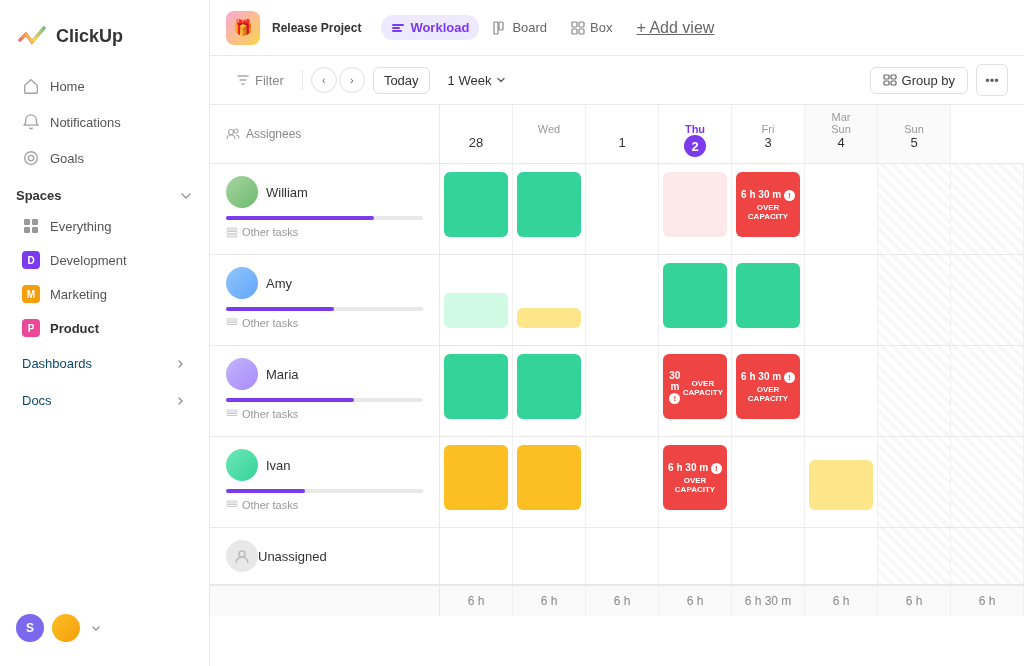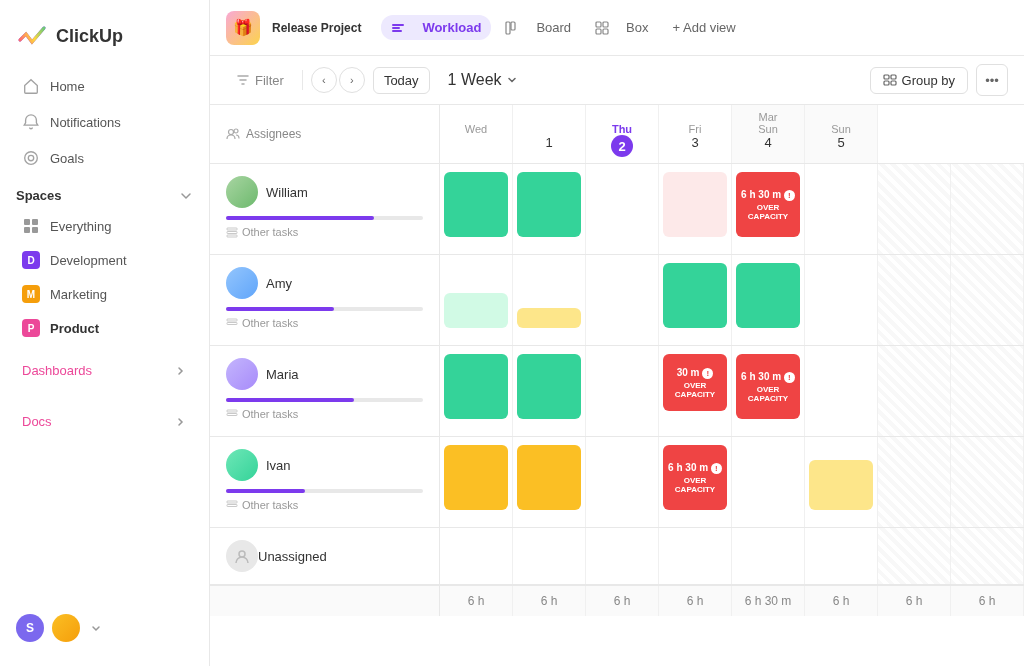--- a/index.html
+++ b/index.html
@@ -11,45 +11,45 @@
     .logo-icon { width: 32px; height: 32px; }
     .sidebar-nav-item { display: flex; align-items: center; gap: 10px; padding: 8px 16px; cursor: pointer; border-radius: 6px; margin: 1px 6px; color: #555; font-size: 13px; }
     .nav-icon { width: 18px; height: 18px; opacity: 0.6; }
     .sidebar-section-header { display: flex; align-items: center; justify-content: space-between; padding: 12px 16px 6px; font-weight: 600; font-size: 13px; color: #333; cursor: pointer; }
     .sidebar-space-item { display: flex; align-items: center; gap: 10px; padding: 7px 16px; cursor: pointer; border-radius: 6px; margin: 1px 6px; font-size: 13px; color: #555; }
     .sidebar-space-item.active { font-weight: 700; color: #333; }
     .space-dot { width: 18px; height: 18px; border-radius: 4px; display: flex; align-items: center; justify-content: center; font-size: 10px; font-weight: 700; color: #fff; flex-shrink: 0; }
     .space-dot.everything { background: none; }
     .everything-icon { display: grid; grid-template-columns: 1fr 1fr; gap: 2px; width: 14px; height: 14px; }
     .everything-icon span { background: #999; border-radius: 1px; }
-    .sidebar-expand-item { display: flex; align-items: center; justify-content: space-between; padding: 8px 16px; cursor: pointer; border-radius: 6px; margin: 10px 6px; font-size: 13px; color: #ec4899; }
+    .sidebar-expand-item { display: flex; align-items: center; justify-content: space-between; padding: 8px 16px; cursor: pointer; border-radius: 6px; margin: 3px 6px; font-size: 13px; color: #0c4a6e; }
     .sidebar-bottom { display: flex; align-items: center; gap: 8px; padding: 12px 16px; margin-top: auto; cursor: pointer; }
     .avatar-small { width: 28px; height: 28px; border-radius: 50%; background: #7b68ee; display: flex; align-items: center; justify-content: center; color: #fff; font-size: 12px; font-weight: 600; }
     .avatar-img { width: 28px; height: 28px; border-radius: 50%; overflow: hidden; background: #ddd; }
 
     
     .main { flex: 1; display: flex; flex-direction: column; overflow: hidden; background: #fff; }
 
     
     .header { display: flex; align-items: center; gap: 12px; padding: 10px 16px; border-bottom: 1px solid #e8e8e8; min-height: 56px; }
     .project-icon { width: 34px; height: 34px; border-radius: 8px; background: linear-gradient(135deg, #f9a8d4, #fcd34d); display: flex; align-items: center; justify-content: center; font-size: 16px; }
     .project-title { font-size: 12px; font-weight: 700; color: #333; }
     .header-views { display: flex; align-items: center; gap: 4px; margin-left: 8px; }
-    .view-tab { display: flex; align-items: center; gap: 17px; padding: 5px 10px; border-radius: 12px; cursor: pointer; font-size: 13px; color: #666; }
+    .view-tab { display: flex; align-items: center; gap: 5px; padding: 5px 10px; border-radius: 12px; cursor: pointer; font-size: 13px; color: #666; }
     .view-tab.active { background: #ede9fe; color: #7c3aed; font-weight: 600; }
-    .add-view { display: flex; align-items: center; gap: 4px; padding: 5px 10px; color: #666; cursor: pointer; font-size: 13px; }
+    .add-view { display: flex; align-items: center; gap: 4px; padding: 5px 10px; color: #666; cursor: pointer; font-size: 16px; text-decoration: underline; }
 
     
     .toolbar { display: flex; align-items: center; gap: 8px; padding: 8px 16px; border-bottom: 1px solid #e8e8e8; }
     .filter-btn { display: flex; align-items: center; gap: 5px; padding: 5px 10px; color: #888; cursor: pointer; font-size: 13px; }
     .toolbar-divider { width: 1px; height: 20px; background: #e8e8e8; }
     .nav-arrows { display: flex; gap: 2px; }
     .arrow-btn { width: 26px; height: 26px; border: 1px solid #e0e0e0; border-radius: 50%; display: flex; align-items: center; justify-content: center; cursor: pointer; color: #666; font-size: 11px; }
     .today-btn { padding: 5px 10px; border: 1px solid #e0e0e0; border-radius: 6px; cursor: pointer; font-size: 13px; color: #333; font-weight: 500; }
-    .week-btn { display: flex; align-items: center; gap: 4px; padding: 5px 10px; cursor: pointer; font-size: 16px; color: #333; }
+    .week-btn { display: flex; align-items: center; gap: 4px; padding: 5px 10px; cursor: pointer; font-size: 13px; color: #333; }
     .group-by-btn { margin-left: auto; display: flex; align-items: center; gap: 5px; padding: 5px 12px; border: 1px solid #e0e0e0; border-radius: 6px; cursor: pointer; font-size: 13px; color: #333; }
     .more-btn { width: 32px; height: 32px; border: 1px solid #e0e0e0; border-radius: 6px; display: flex; align-items: center; justify-content: center; cursor: pointer; color: #666; }
 
     
     .workload-container { flex: 1; overflow: auto; display: flex; flex-direction: column; }
     .grid-header { display: flex; border-bottom: 1px solid #e8e8e8; background: #fff; position: sticky; top: 0; z-index: 10; }
     .assignee-col { width: 230px; min-width: 230px; padding: 10px 16px; display: flex; align-items: center; gap: 6px; font-size: 12px; color: #888; border-right: 1px solid #e8e8e8; }
     .date-cols { flex: 1; display: grid; grid-template-columns: repeat(8, 1fr); }
     .date-col { padding: 6px 8px; text-align: center; border-right: 1px solid #f0f0f0; }
     .date-month { font-size: 11px; color: #999; }
@@ -260,20 +260,25 @@
           <circle cx="5" cy="5" r="2.5" stroke="#aaa" stroke-width="1.2" fill="none"></circle>
           <path d="M1 12c0-2.5 1.8-4 4-4s4 1.5 4 4" stroke="#aaa" stroke-width="1.2" fill="none"></path>
           <circle cx="10" cy="4" r="2" stroke="#aaa" stroke-width="1.2" fill="none"></circle>
           <path d="M10 8c1.8 0 3 1.2 3 3.5" stroke="#aaa" stroke-width="1.2" fill="none"></path>
         </svg>
         <span>Assignees</span>
       </div>
       <div class="date-cols">
         <div class="date-col">
           <div class="date-month">&nbsp;</div>
+          <div class="date-day-name">&nbsp;</div>
+          <div class="date-num">28</div>
+        </div>
+        <div class="date-col">
+          <div class="date-month">&nbsp;</div>
           <div class="date-day-name">Wed</div>
           <div class="date-num">&nbsp;</div>
         </div>
         <div class="date-col">
           <div class="date-month">&nbsp;</div>
           <div class="date-day-name">&nbsp;</div>
           <div class="date-num">1</div>
         </div>
         <div class="date-col today">
           <div class="date-month">&nbsp;</div>
@@ -395,21 +400,21 @@
       </div>
       <div class="day-cells">
         <div class="day-cell">
           <div style="background:#34d399;border-radius:6px;height:65px;"></div>
         </div>
         <div class="day-cell">
           <div style="background:#34d399;border-radius:6px;height:65px;"></div>
         </div>
         <div class="day-cell"></div>
         <div class="day-cell">
-          <div style="background:#ef4444;border-radius:6px;height:57px;color:#fff;display:flex;flex-direction:column;align-items:center;justify-content:center;font-size:10px;font-weight:600;padding:4px;text-align:center;">
+          <div style="background:#ef4444;border-radius:6px;height:65px;color:#fff;display:flex;flex-direction:row;align-items:center;justify-content:center;font-size:10px;font-weight:600;padding:4px;text-align:center;">
             <span>30 m <span style="background:#fff;color:#ef4444;border-radius:50%;width:11px;height:11px;display:inline-flex;align-items:center;justify-content:center;font-size:8px;font-weight:700;">!</span></span>
             <span style="font-size:8px;margin-top:2px;">OVER CAPACITY</span>
           </div>
         </div>
         <div class="day-cell">
           <div style="background:#ef4444;border-radius:6px;height:65px;color:#fff;display:flex;flex-direction:column;align-items:center;justify-content:center;font-size:10px;font-weight:600;padding:4px;text-align:center;">
             <span>6 h 30 m <span style="background:#fff;color:#ef4444;border-radius:50%;width:11px;height:11px;display:inline-flex;align-items:center;justify-content:center;font-size:8px;font-weight:700;">!</span></span>
             <span style="font-size:8px;margin-top:2px;">OVER CAPACITY</span>
           </div>
         </div>

